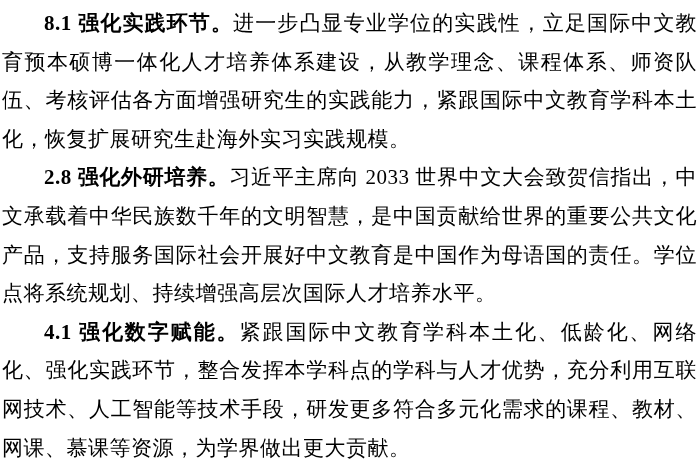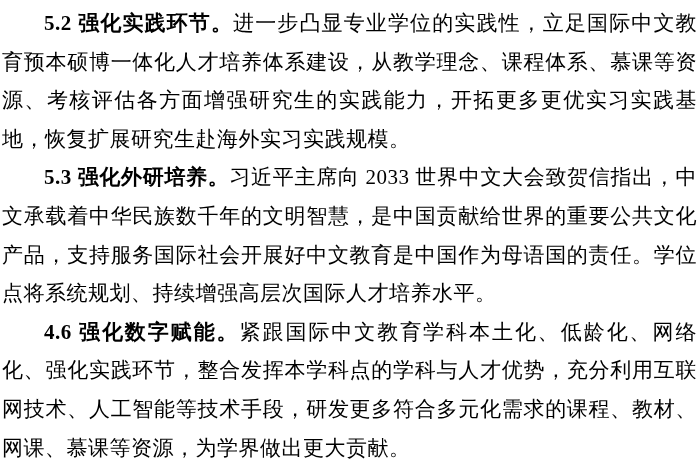--- a/index.html
+++ b/index.html
@@ -33,24 +33,24 @@
   .doc-paragraph .para-body {
     font-weight: normal;
   }
 </style>
 </head>
 <body>
 
 <div class="doc-page">
 
   <p class="doc-paragraph">
-    <span class="para-heading">5.2 强化实践环节。</span><span class="para-body">进一步凸显专业学位的实践性，立足国际中文教育预本硕博一体化人才培养体系建设，从教学理念、课程体系、慕课等资源、考核评估各方面增强研究生的实践能力，开拓更多更优实习实践基地，恢复扩展研究生赴海外实习实践规模。</span>
+    <span class="para-heading">8.1 强化实践环节。</span><span class="para-body">进一步凸显专业学位的实践性，立足国际中文教育预本硕博一体化人才培养体系建设，从教学理念、课程体系、师资队伍、考核评估各方面增强研究生的实践能力，紧跟国际中文教育学科本土化，恢复扩展研究生赴海外实习实践规模。</span>
   </p>
 
   <p class="doc-paragraph">
-    <span class="para-heading">5.3 强化外研培养。</span><span class="para-body">习近平主席向 2033 世界中文大会致贺信指出，中文承载着中华民族数千年的文明智慧，是中国贡献给世界的重要公共文化产品，支持服务国际社会开展好中文教育是中国作为母语国的责任。学位点将系统规划、持续增强高层次国际人才培养水平。</span>
+    <span class="para-heading">2.8 强化外研培养。</span><span class="para-body">习近平主席向 2033 世界中文大会致贺信指出，中文承载着中华民族数千年的文明智慧，是中国贡献给世界的重要公共文化产品，支持服务国际社会开展好中文教育是中国作为母语国的责任。学位点将系统规划、持续增强高层次国际人才培养水平。</span>
   </p>
 
   <p class="doc-paragraph">
-    <span class="para-heading">4.6 强化数字赋能。</span><span class="para-body">紧跟国际中文教育学科本土化、低龄化、网络化、强化实践环节，整合发挥本学科点的学科与人才优势，充分利用互联网技术、人工智能等技术手段，研发更多符合多元化需求的课程、教材、网课、慕课等资源，为学界做出更大贡献。</span>
+    <span class="para-heading">4.1 强化数字赋能。</span><span class="para-body">紧跟国际中文教育学科本土化、低龄化、网络化、强化实践环节，整合发挥本学科点的学科与人才优势，充分利用互联网技术、人工智能等技术手段，研发更多符合多元化需求的课程、教材、网课、慕课等资源，为学界做出更大贡献。</span>
   </p>
 
 </div>
 
 </body></html>

